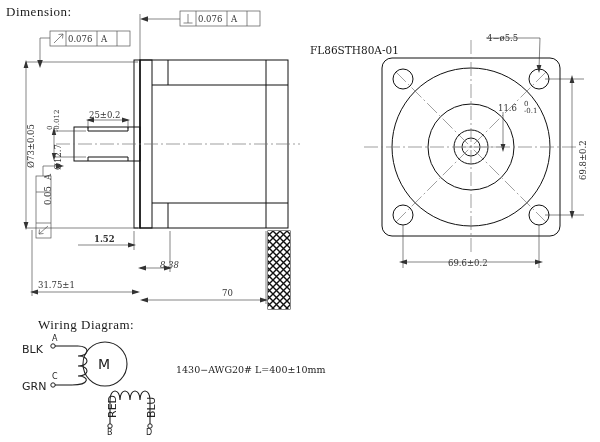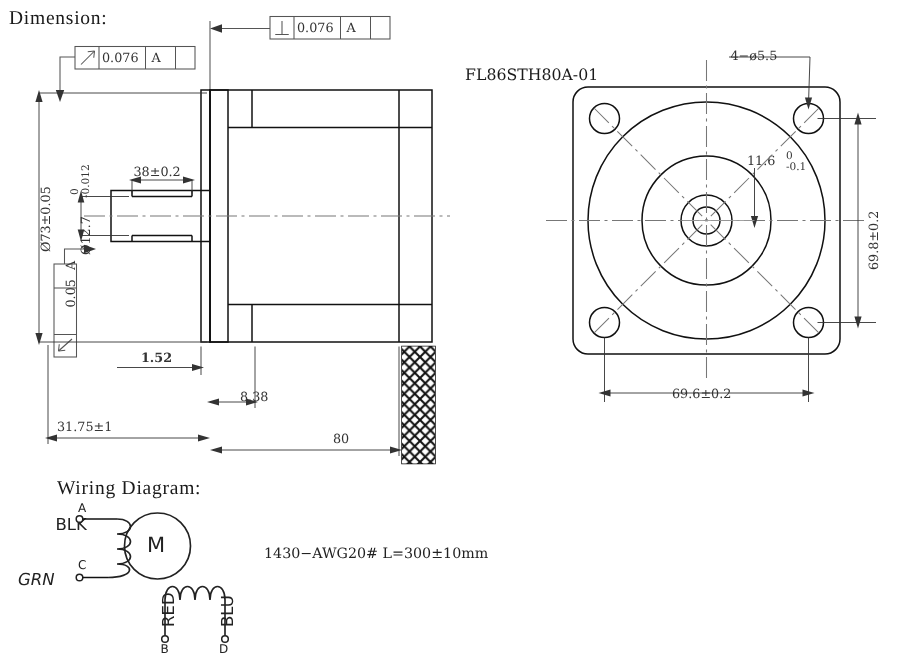--- a/index.html
+++ b/index.html
@@ -29,49 +29,49 @@
 
 <div class="abs dim" style="left:68px;top:34px;">0.076</div>
 <div class="abs dim" style="left:101px;top:34px;">A</div>
 
 <div class="abs dim" style="left:198px;top:14px;">0.076</div>
 <div class="abs dim" style="left:231px;top:14px;">A</div>
 
 <div class="abs dim rot90" style="left:43px;top:205px;">0.05</div>
 <div class="abs dim rot90" style="left:43px;top:180px;">A</div>
 
-<div class="abs dim" style="left:89px;top:110px;">38±0.2</div>
+<div class="abs dim" style="left:89px;top:110px;">25±0.2</div>
 <div class="abs dim rot90" style="left:26px;top:168px;">Ø73±0.05</div>
 <div class="abs dim rot90" style="left:53px;top:170px;">Ø12.7</div>
 <div class="abs dim6 rot90" style="left:46px;top:130px;">0</div>
 <div class="abs dim6 rot90" style="left:53px;top:132px;">-0.012</div>
 
 <div class="abs dim" style="left:94px;top:234px;font-weight:bold;">1.52</div>
-<div class="abs dim" style="left:160px;top:260px;">8.38</div>
+<div class="abs dim" style="left:160px;top:260px;font-style:italic;">8.38</div>
 <div class="abs dim" style="left:38px;top:280px;">31.75±1</div>
-<div class="abs dim" style="left:222px;top:288px;">80</div>
+<div class="abs dim" style="left:222px;top:288px;">70</div>
 
 <div class="abs dim" style="left:487px;top:33px;">4−ø5.5</div>
 <div class="abs dim" style="left:498px;top:103px;">11.6</div>
 <div class="abs dim6" style="left:524px;top:100px;">0</div>
 <div class="abs dim6" style="left:524px;top:107px;text-align:right;">-0.1</div>
 <div class="abs dim rot90" style="left:578px;top:180px;">69.8±0.2</div>
 <div class="abs dim" style="left:448px;top:258px;">69.6±0.2</div>
 
 <div class="abs ttl" style="left:38px;top:317px;">Wiring Diagram:</div>
-<div class="abs wlab" style="left:22px;top:343px;margin-left:15px;">BLK</div>
+<div class="abs wlab" style="left:22px;top:343px;">BLK</div>
 <div class="abs wlabs" style="left:52px;top:334px;">A</div>
-<div class="abs wlab" style="left:12px;top:380px;font-style:italic;">GRN</div>
+<div class="abs wlab" style="left:22px;top:380px;">GRN</div>
 <div class="abs wlabs" style="left:52px;top:372px;">C</div>
 <div class="abs wlab rot90" style="left:106px;top:418px;">RED</div>
 <div class="abs wlabs" style="left:107px;top:428px;">B</div>
 <div class="abs wlab rot90" style="left:145px;top:418px;">BLU</div>
 <div class="abs wlabs" style="left:146px;top:428px;">D</div>
 <div class="abs wlab" style="left:98px;top:356px;font-size:14px;">M</div>
-<div class="abs spec" style="left:176px;top:364px;">1430−AWG20#  L=300±10mm</div>
+<div class="abs spec" style="left:176px;top:364px;">1430−AWG20#  L=400±10mm</div>
 
 <svg width="600" height="442">
 
   <g class="gdt">
     <rect x="50" y="31" width="80" height="15"></rect>
     <line x1="66" y1="31" x2="66" y2="46"></line>
     <line x1="97" y1="31" x2="97" y2="46"></line>
     <line x1="117" y1="31" x2="117" y2="46"></line>
 
     <line x1="54" y1="43" x2="63" y2="34"></line>

